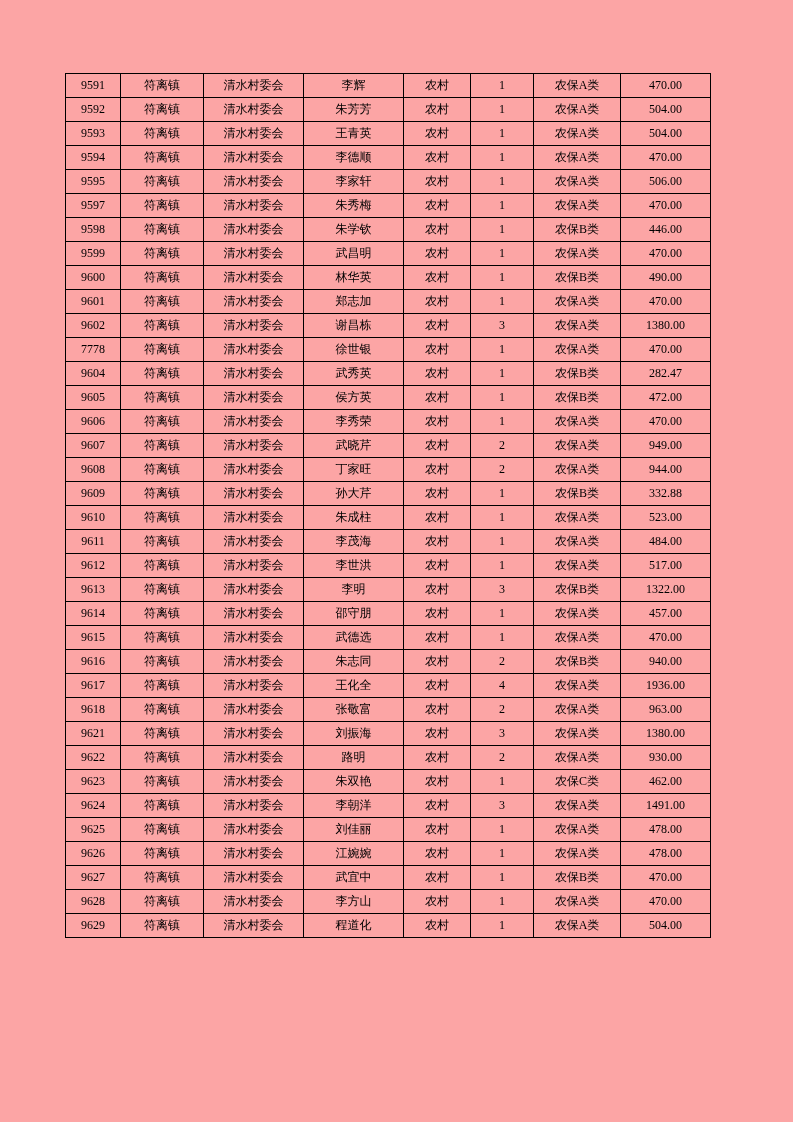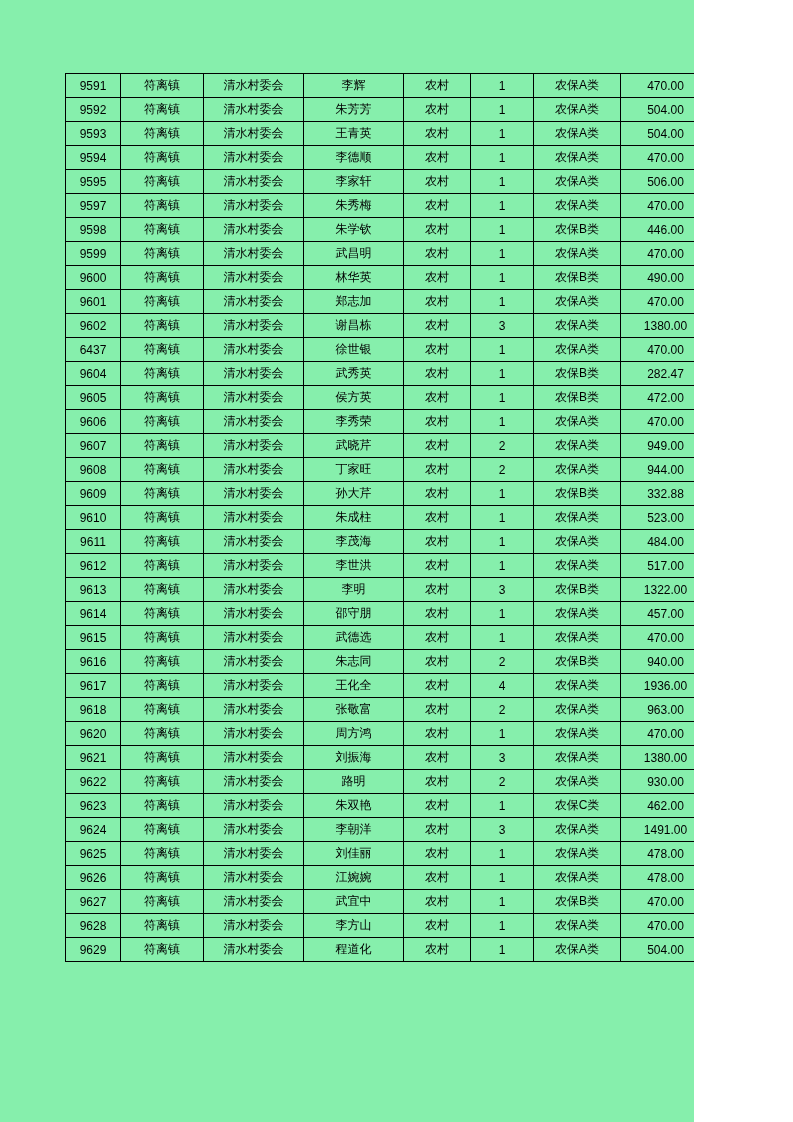--- a/index.html
+++ b/index.html
@@ -2,25 +2,25 @@
 <html><head>
 <meta charset="utf-8">
 <style>
   html, body {
     margin: 0;
     padding: 0;
     background: #ffffff;
   }
   .page {
     position: relative;
-    width: 694px;
+    width: 793px;
     height: 1122px;
-    background: #86efac;
+    background: #fca5a5;
     overflow: hidden;
-    font-family: Liberation Sans, sans-serif;
+    font-family: Liberation Serif, serif;
   }
   table.data-table {
     position: absolute;
     left: 65px;
     top: 73px;
     width: 645px;
     border-collapse: collapse;
     table-layout: fixed;
   }
   table.data-table td {
@@ -164,21 +164,21 @@
           <td>9602</td>
           <td>符离镇</td>
           <td>清水村委会</td>
           <td>谢昌栋</td>
           <td>农村</td>
           <td>3</td>
           <td>农保A类</td>
           <td>1380.00</td>
         </tr>
         <tr>
-          <td>6437</td>
+          <td>7778</td>
           <td>符离镇</td>
           <td>清水村委会</td>
           <td>徐世银</td>
           <td>农村</td>
           <td>1</td>
           <td>农保A类</td>
           <td>470.00</td>
         </tr>
         <tr>
           <td>9604</td>
@@ -322,30 +322,20 @@
         </tr>
         <tr>
           <td>9618</td>
           <td>符离镇</td>
           <td>清水村委会</td>
           <td>张敬富</td>
           <td>农村</td>
           <td>2</td>
           <td>农保A类</td>
           <td>963.00</td>
-        </tr>
-        <tr>
-          <td>9620</td>
-          <td>符离镇</td>
-          <td>清水村委会</td>
-          <td>周方鸿</td>
-          <td>农村</td>
-          <td>1</td>
-          <td>农保A类</td>
-          <td>470.00</td>
         </tr>
         <tr>
           <td>9621</td>
           <td>符离镇</td>
           <td>清水村委会</td>
           <td>刘振海</td>
           <td>农村</td>
           <td>3</td>
           <td>农保A类</td>
           <td>1380.00</td>

